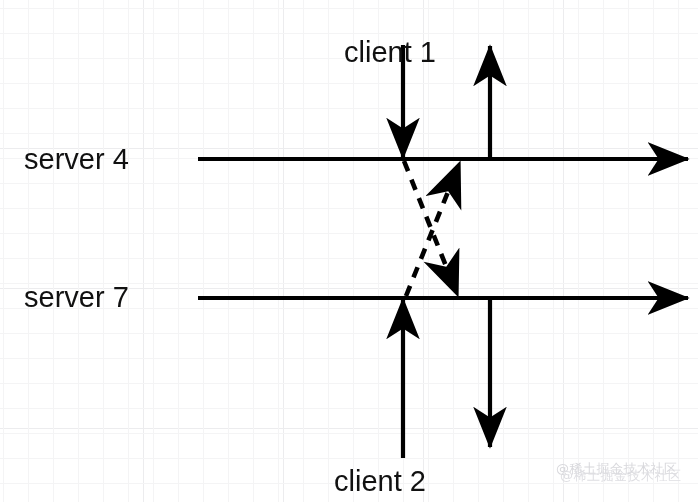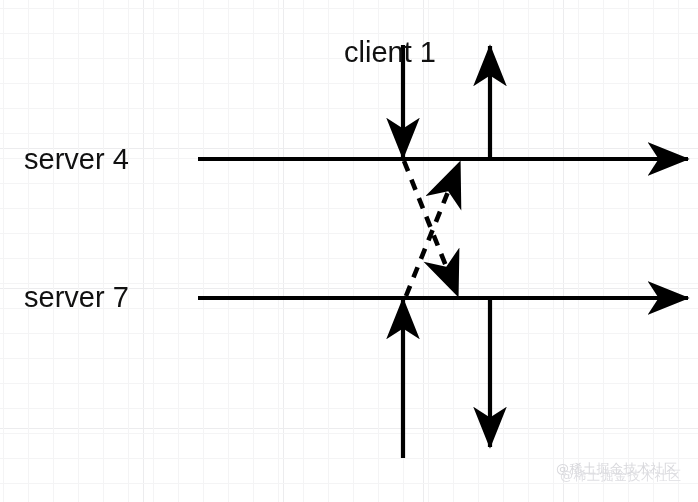--- a/index.html
+++ b/index.html
@@ -94,19 +94,20 @@
 
     <line x1="406" y1="296" x2="458" y2="167" stroke="#000000" stroke-width="4.6" stroke-dasharray="11 9" marker-end="url(#arrowDash)"></line>
   </svg>
 
   <div class="lbl" id="label-server1">server 4</div>
 
   <div class="lbl" id="label-server2">server 7</div>
 
   <div class="lbl" id="label-client1">client 1</div>
 
+  <div class="lbl" id="label-client2">client 2</div>
 
   <div id="watermark">
     <span class="wm1">@稀土掘金技术社区</span>
     <span class="wm2">@稀土掘金技术社区</span>
   </div>
 
 </div>
 
 </body></html>

